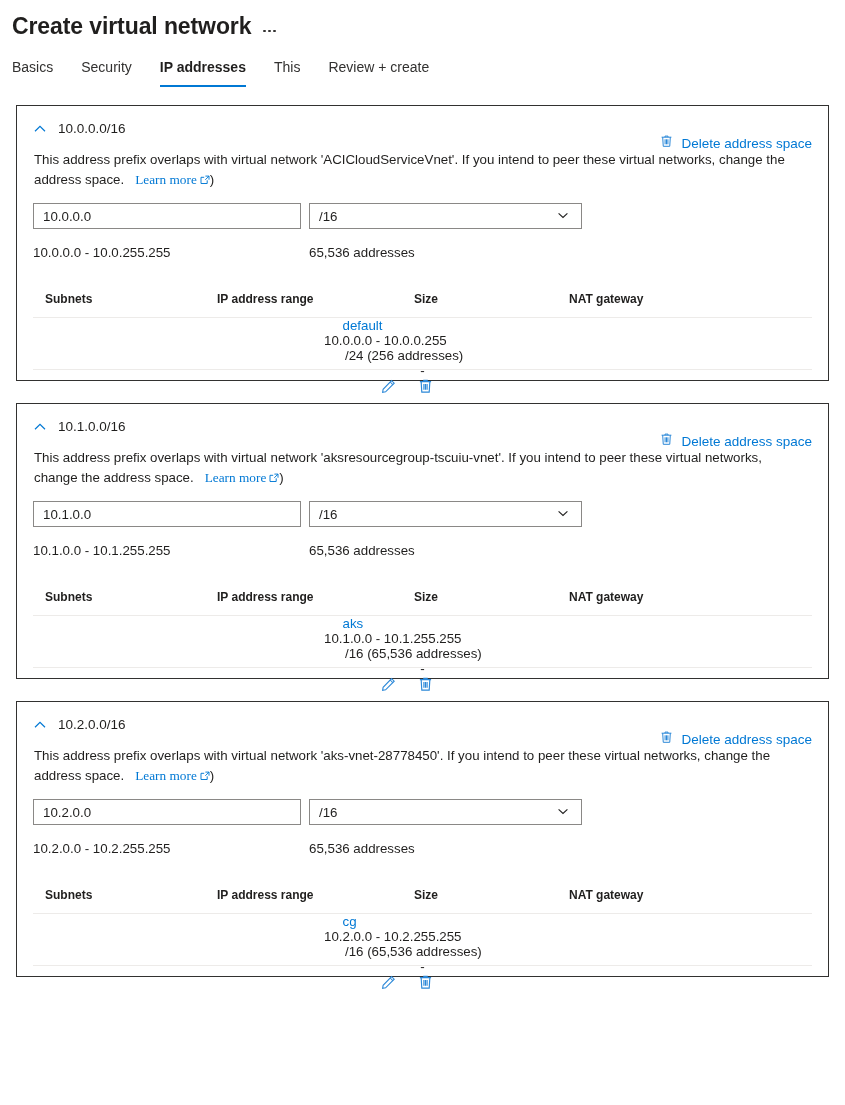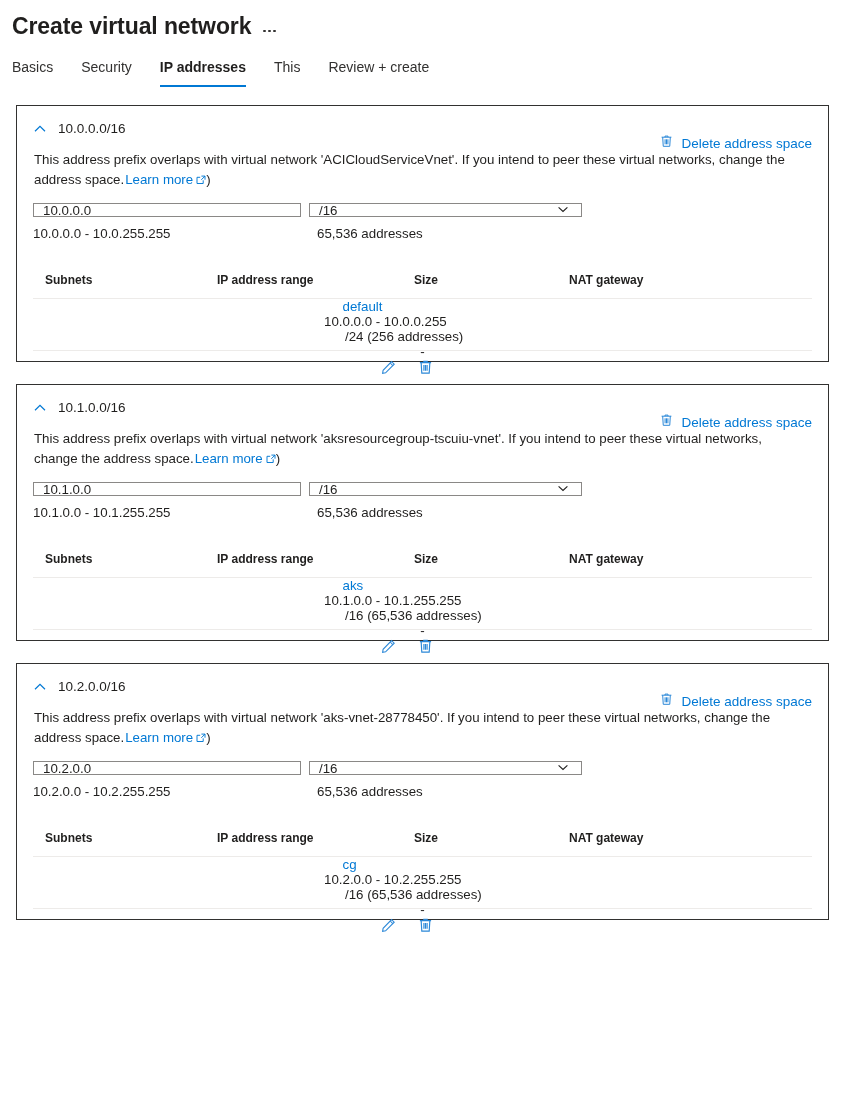--- a/index.html
+++ b/index.html
@@ -75,38 +75,39 @@
   }
   .delete-space-link .lbl { text-decoration: none; }
 
   
   .overlap-msg {
     font-size: 13.3px; color: #201f1e; line-height: 19.5px;
     margin: 10px 0 0 1px; max-width: 762px;
   }
   .learn-more {
     color: #0078d4; cursor: pointer; white-space: nowrap;
-    margin-left: 1px;
+    margin-left: 11px;
+    font-family: Liberation Serif, serif;
   }
   .learn-more .ext { display: inline-block; margin-left: 3px; vertical-align: -1px; }
 
   
   .prefix-row { display: flex; gap: 8px; margin-top: 13px; }
   .txtfield, .selfield {
-    height: 14px; border: 1px solid #8a8886; background: #fff;
+    height: 26px; border: 1px solid #8a8886; background: #fff;
     font-family: "Liberation Sans", sans-serif;
     font-size: 13.3px; color: #201f1e;
     padding: 0 9px; display: flex; align-items: center;
   }
   .txtfield { width: 268px; }
   .selfield { width: 273px; justify-content: space-between; cursor: pointer; }
   .selfield .chev { flex: none; margin-right: 2px; }
 
   .prefix-sub {
-    display: flex; gap: 8px; margin-top: 8px;
+    display: flex; margin-top: 15px;
     font-size: 13.3px; color: #201f1e; line-height: 18px; align-items: flex-end;
   }
   .prefix-sub .c1 { width: 276px; }
   .prefix-sub .c2 { width: 273px; }
 
   
   .subnet-table { margin-top: 30px; width: 100%; }
   .st-row { display: flex; align-items: center; }
   .st-head {
     font-size: 12px; font-weight: 600; color: #201f1e;

